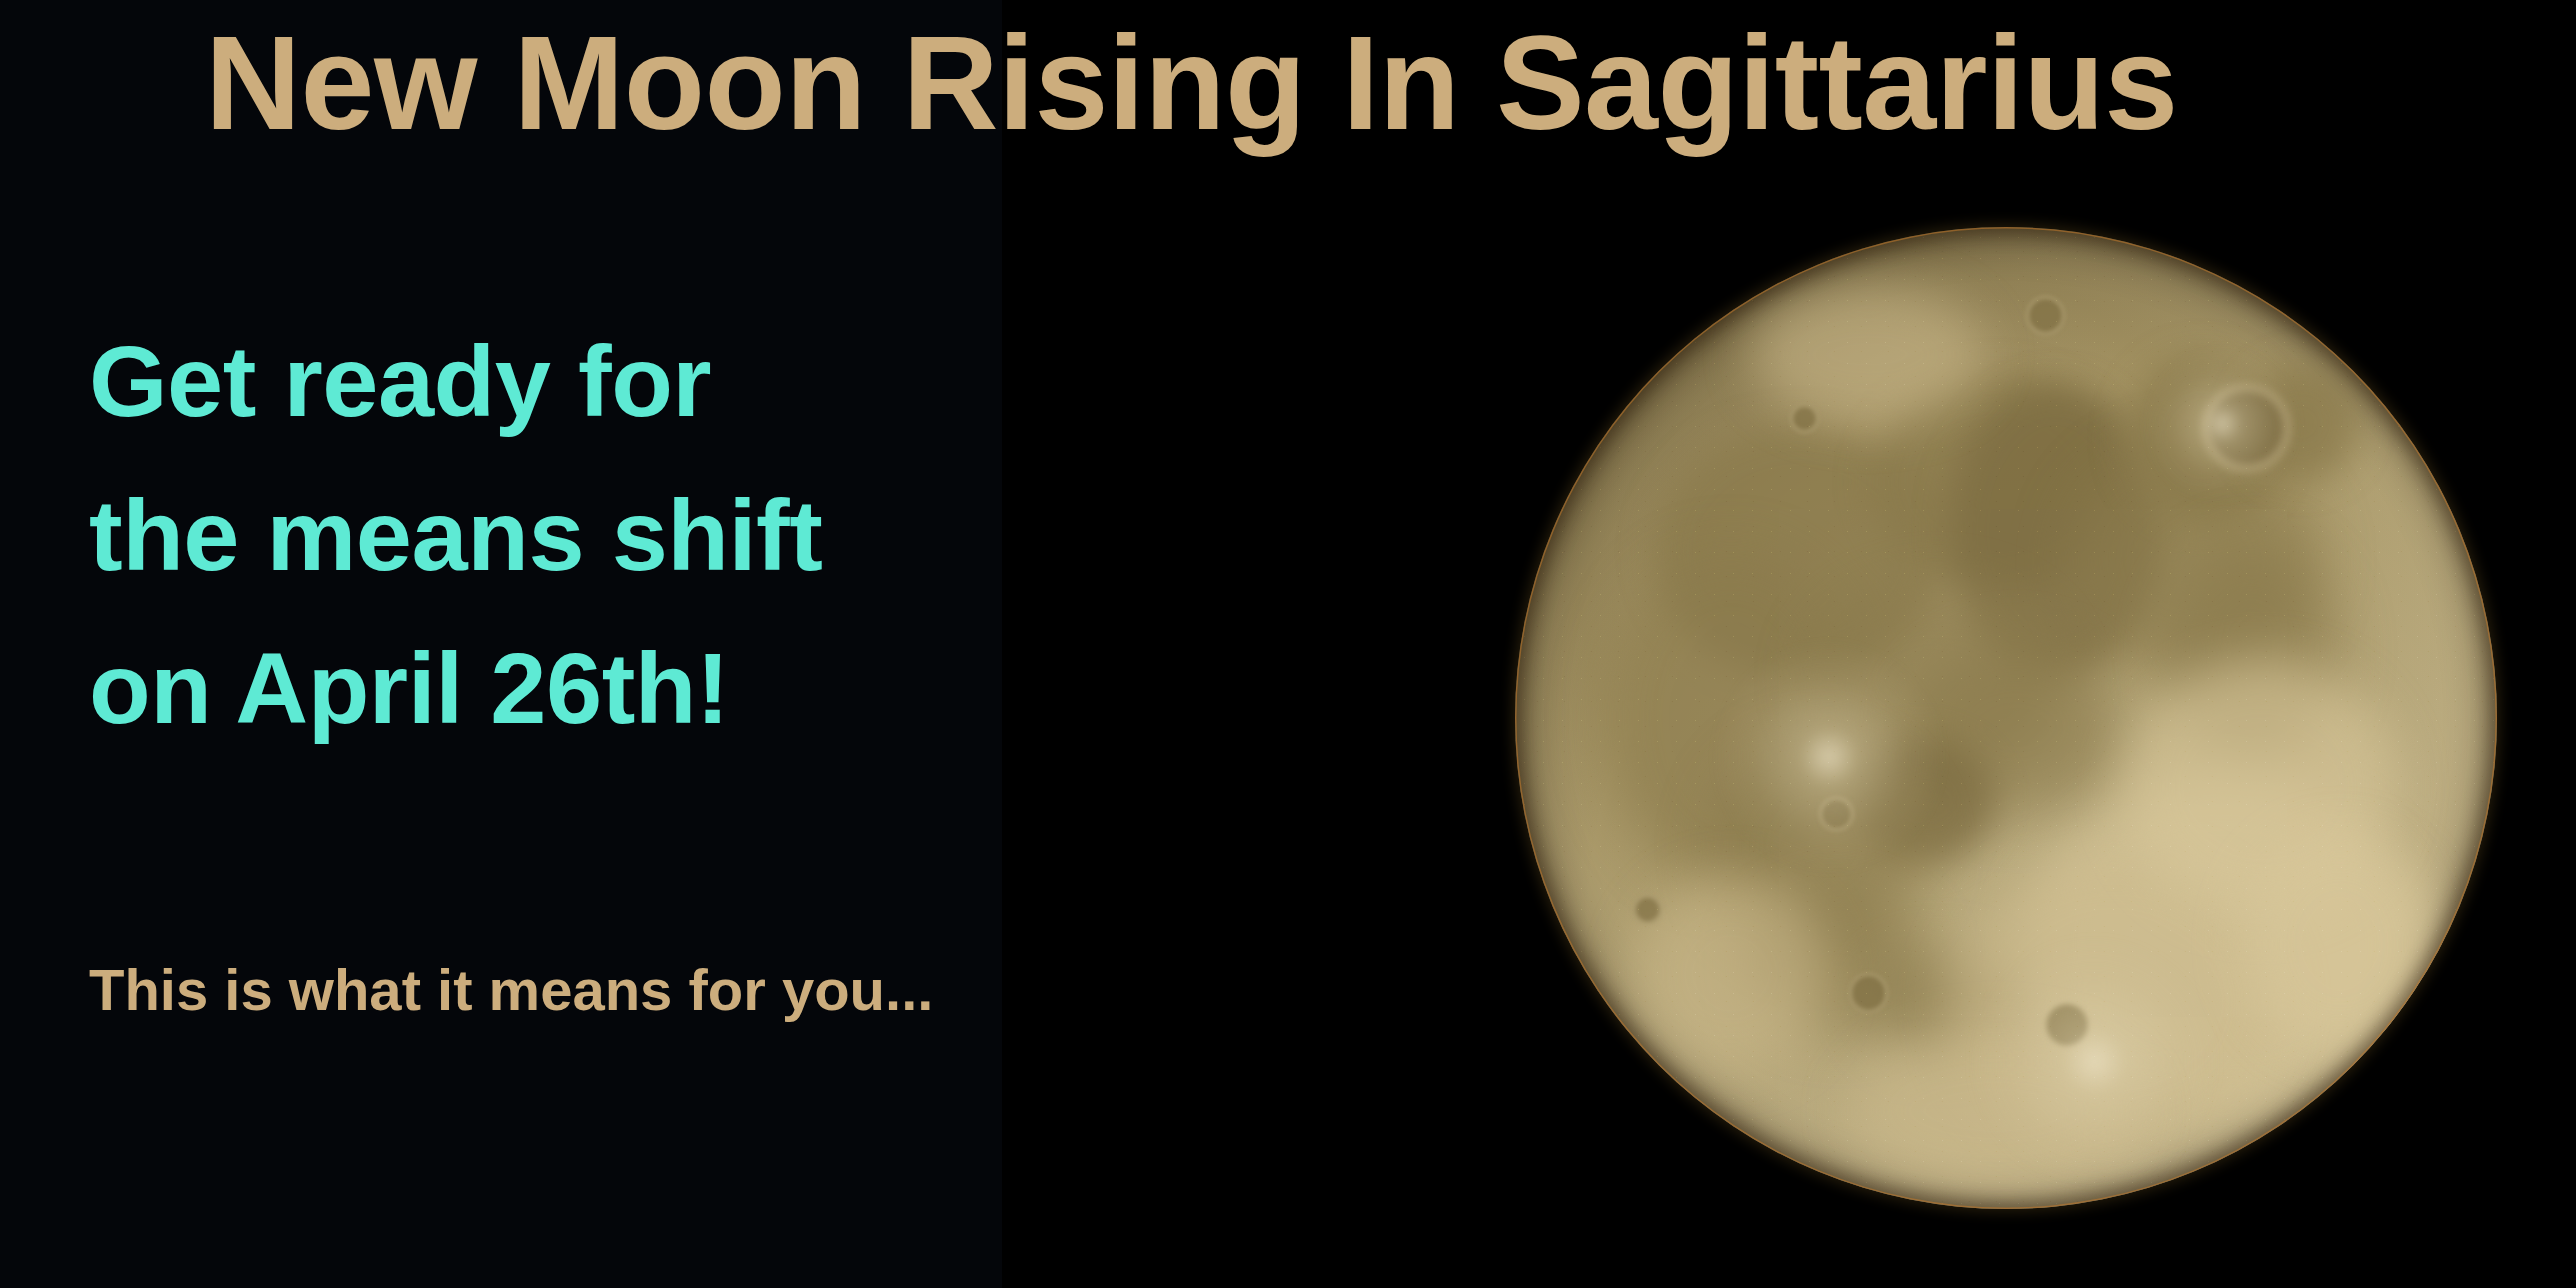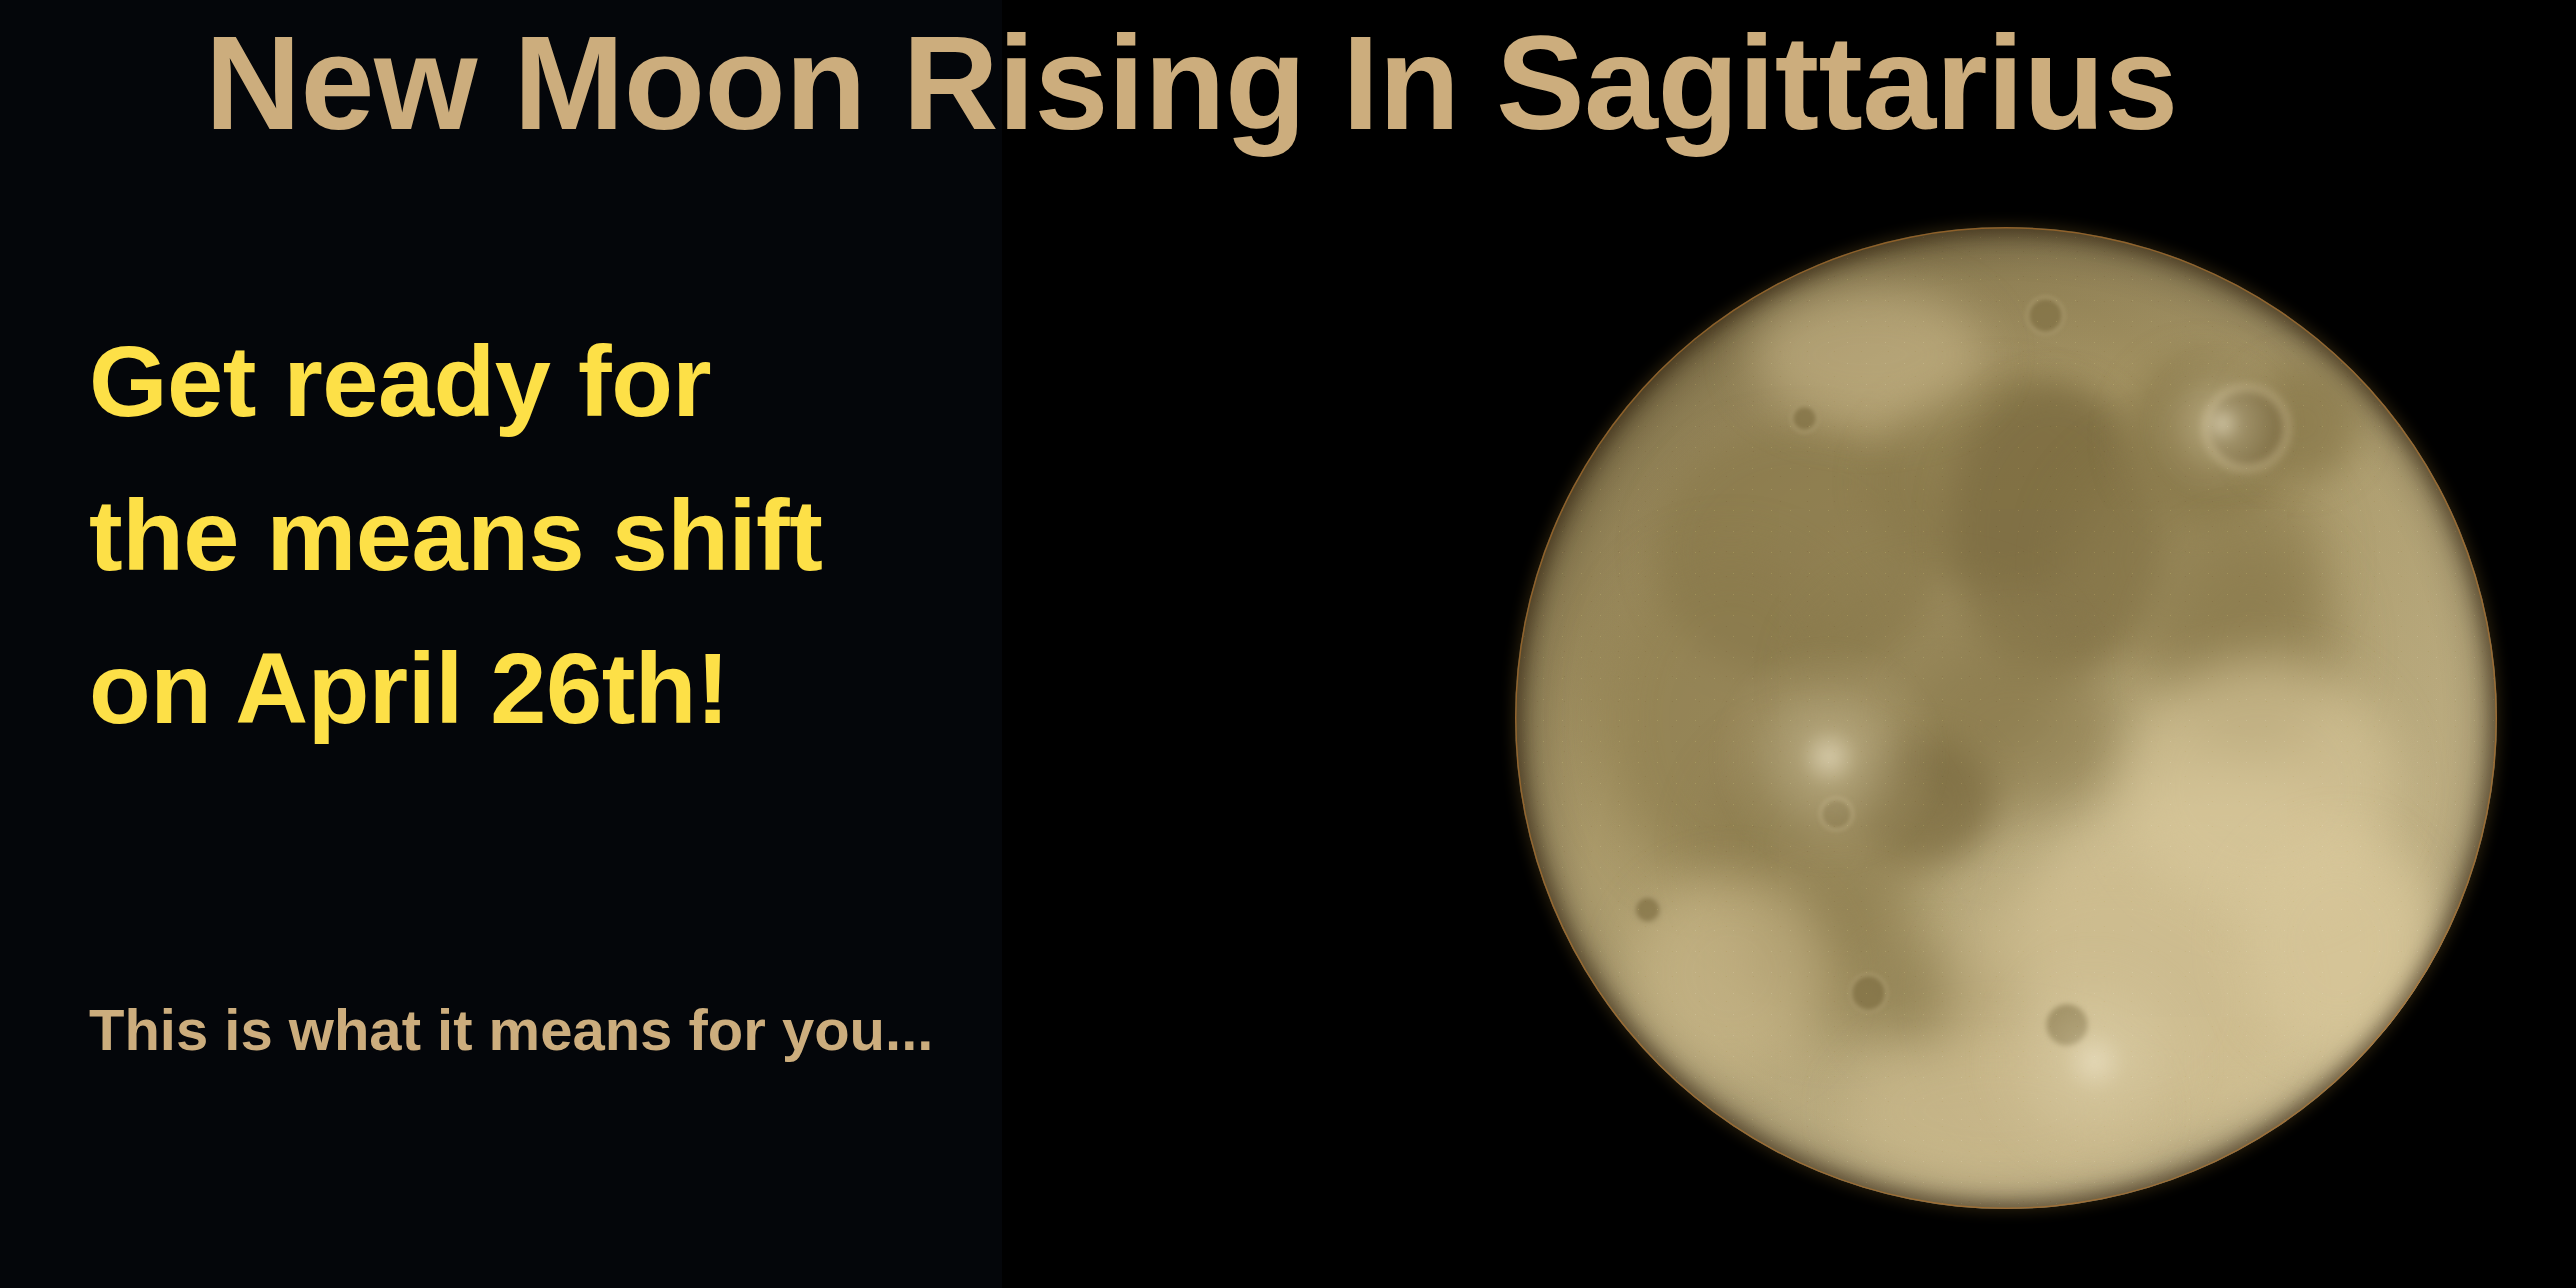--- a/index.html
+++ b/index.html
@@ -144,39 +144,38 @@
     font-weight: 700;
     letter-spacing: -0.5px;
     color: #ccad7d;
     white-space: nowrap;
   }
 
   .body-block {
     position: absolute;
     left: 89px;
     top: 305px;
-    color: #fde047;
+    color: #5eead4;
     font-size: 101px;
     font-weight: 700;
     line-height: 1.52;
     letter-spacing: -0.5px;
     white-space: nowrap;
   }
   .body-block .line { display: block; }
 
   .kicker {
     position: absolute;
     left: 89px;
     top: 956px;
     color: #ccad7d;
     font-size: 58px;
     font-weight: 700;
     letter-spacing: 0px;
     white-space: nowrap;
-    margin-top: 40px;
   }
 </style>
 </head>
 <body>
 
 <div id="poster">
 
   <div class="bg-plate-left"></div>
   <div class="bg-plate-right"></div>
 

